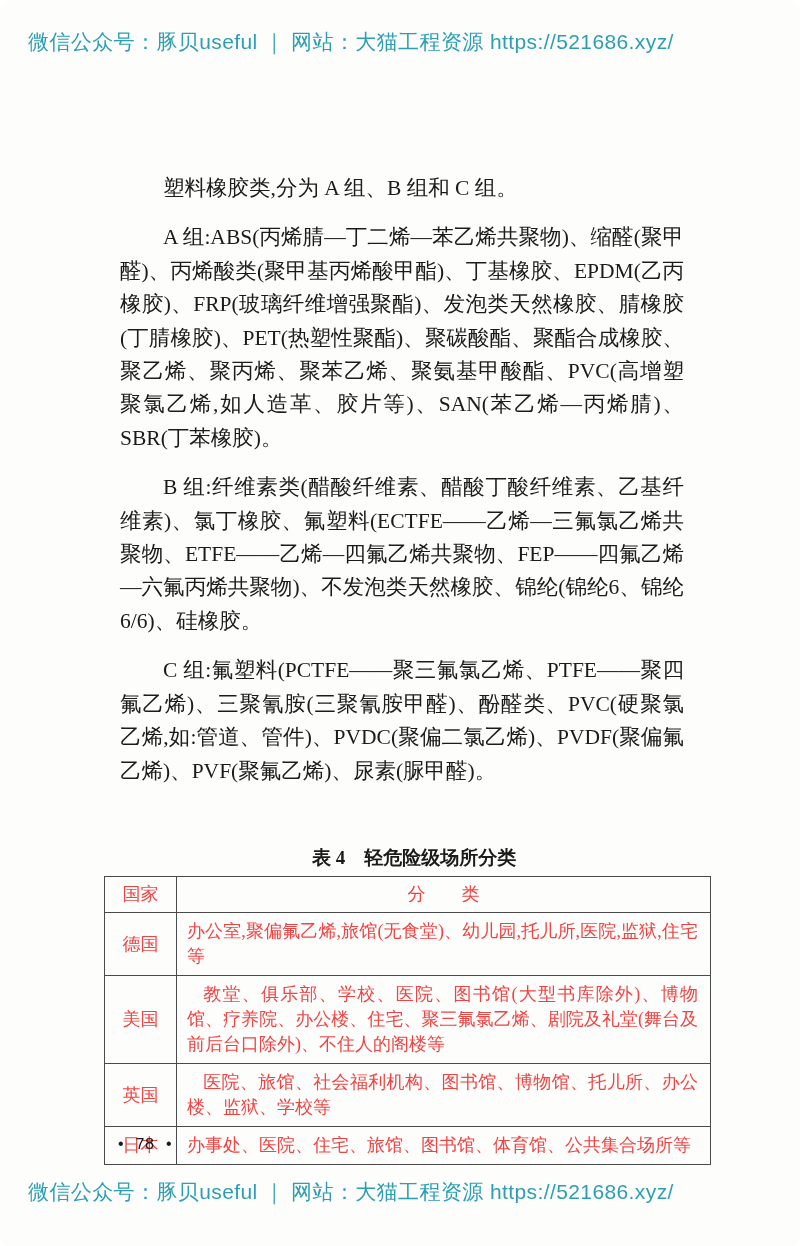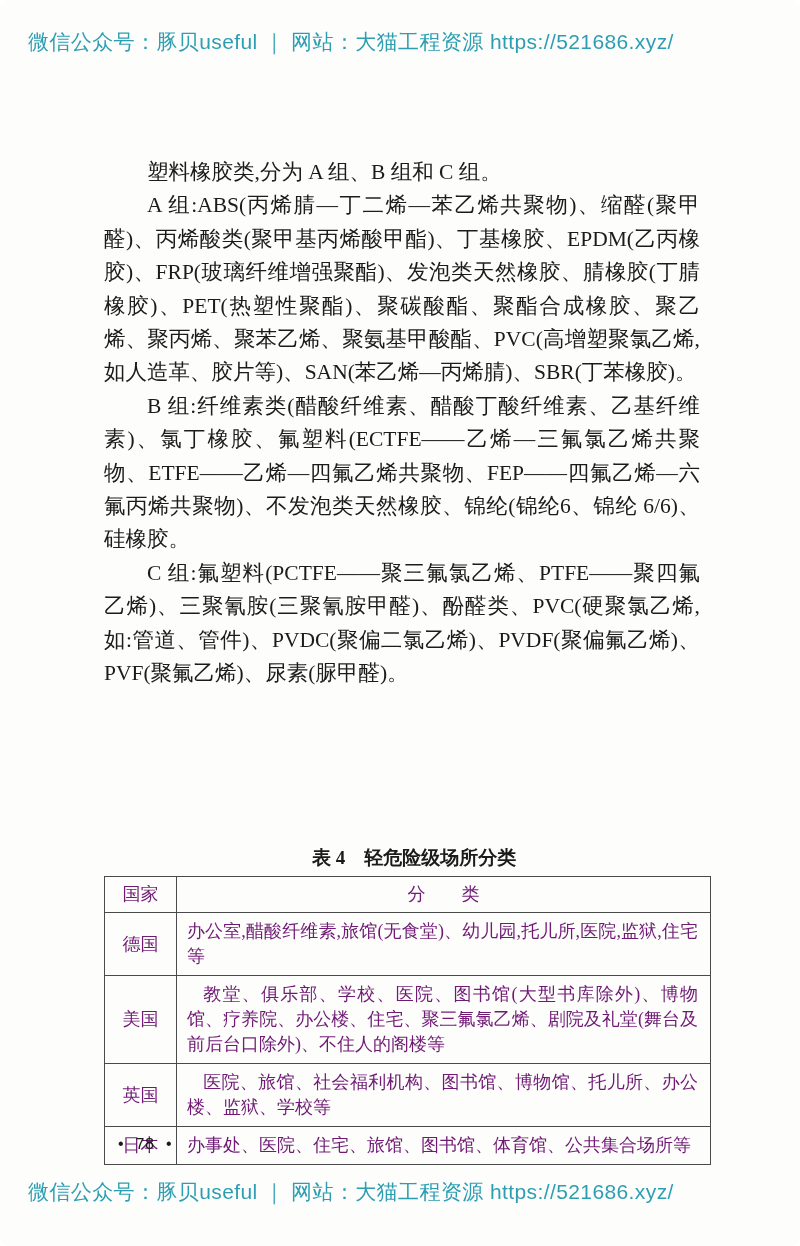--- a/index.html
+++ b/index.html
@@ -32,42 +32,42 @@
 
   .body-text {
     position: absolute;
     left: 104px;
     top: 156px;
     width: 596px;
     font-size: 21.5px;
     line-height: 33.4px;
     text-align: justify;
   }
-  .body-text p { margin: 0; text-indent: 2em; }
+  .body-text p { margin: 16px; text-indent: 2em; }
 
   .table-title {
     position: absolute;
     left: 0;
     top: 845px;
     width: 100%;
     text-align: center;
     font-weight: bold;
     font-size: 19px;
     padding-left: 28px;
   }
 
   .cls-table {
     position: absolute;
     left: 104px;
     top: 876px;
     width: 607px;
     border-collapse: collapse;
     font-size: 18px;
     line-height: 25px;
-    color: #701a75;
+    color: #ef4444;
   }
   .cls-table th, .cls-table td {
     border: 1px solid #4a4a4a;
     padding: 5px 8px;
     font-weight: normal;
   }
   .cls-table .country {
     width: 72px;
     text-align: center;
     vertical-align: middle;
@@ -107,21 +107,21 @@
   <table class="cls-table">
     <thead>
       <tr>
         <th class="country">国家</th>
         <th class="cls-header">分　　类</th>
       </tr>
     </thead>
     <tbody>
       <tr>
         <td class="country">德国</td>
-        <td class="cls">办公室,醋酸纤维素,旅馆(无食堂)、幼儿园,托儿所,医院,监狱,住宅等</td>
+        <td class="cls">办公室,聚偏氟乙烯,旅馆(无食堂)、幼儿园,托儿所,医院,监狱,住宅等</td>
       </tr>
       <tr>
         <td class="country">美国</td>
         <td class="cls indent">教堂、俱乐部、学校、医院、图书馆(大型书库除外)、博物馆、疗养院、办公楼、住宅、聚三氟氯乙烯、剧院及礼堂(舞台及前后台口除外)、不住人的阁楼等</td>
       </tr>
       <tr>
         <td class="country">英国</td>
         <td class="cls indent">医院、旅馆、社会福利机构、图书馆、博物馆、托儿所、办公楼、监狱、学校等</td>
       </tr>
       <tr>

